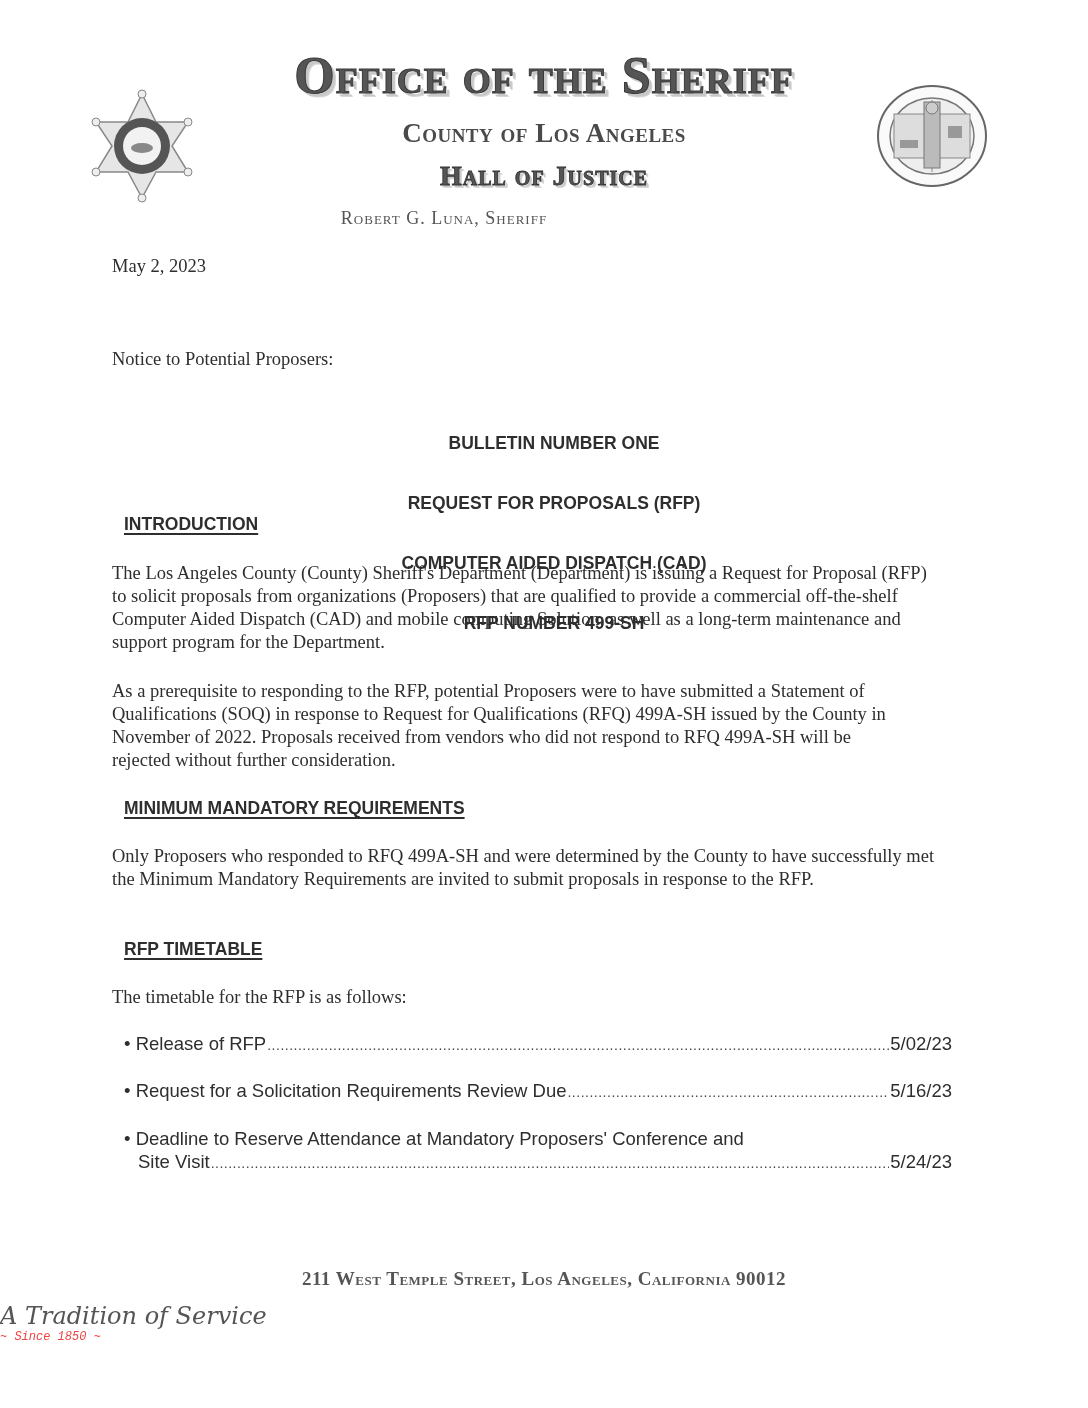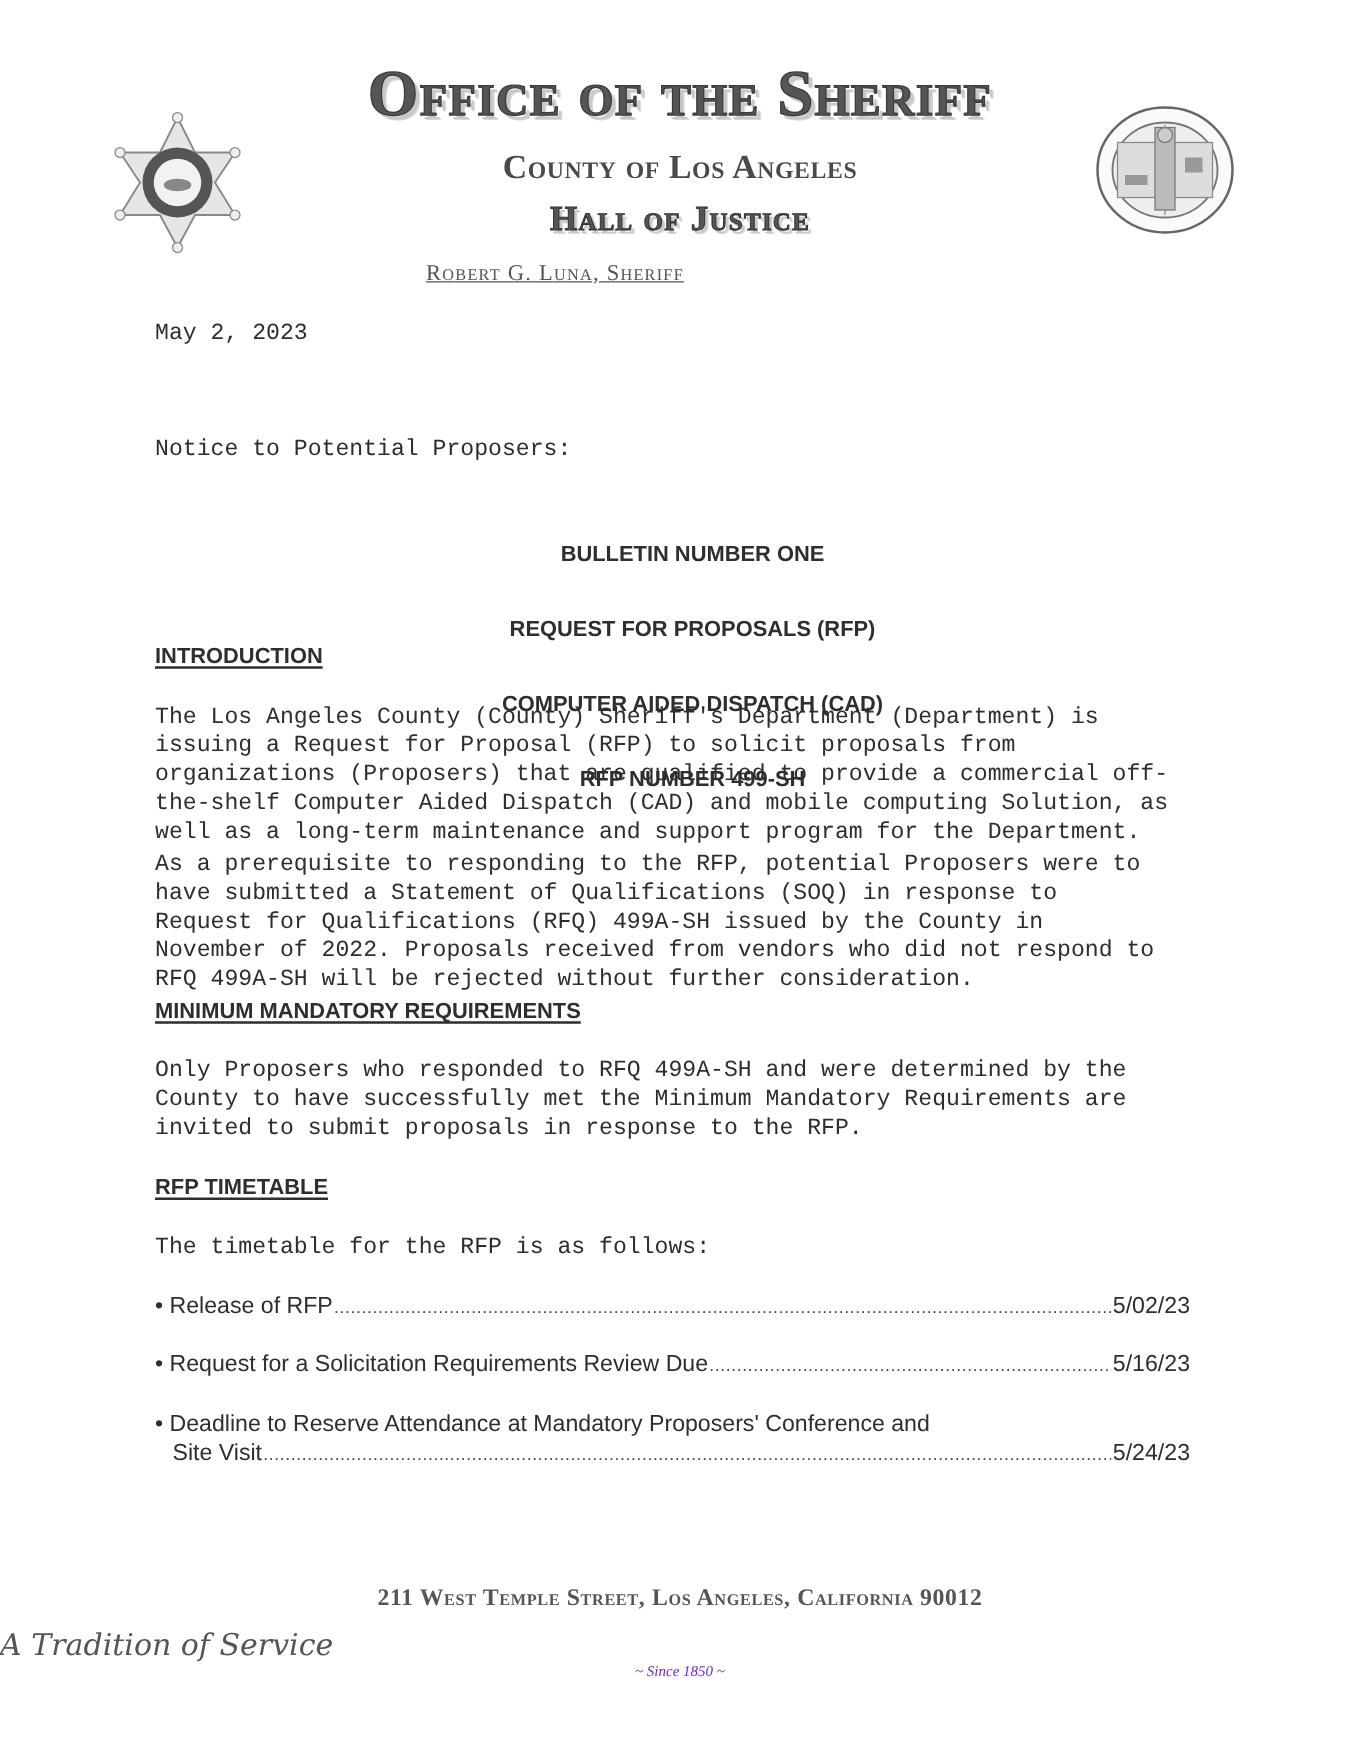--- a/index.html
+++ b/index.html
@@ -21,29 +21,29 @@
   }
   .lh-hall {
     position: absolute; left: 0; width: 1088px; top: 160px; text-align: center;
     font-family: "Liberation Serif", "DejaVu Serif", serif; font-weight: bold;
     font-variant: small-caps; font-size: 28px; color: #555; letter-spacing: 1px;
     -webkit-text-stroke: .8px #333; text-shadow: 2px 2px 0 #c8c8c8, 3px 3px 0 #dadada;
   }
   .lh-sheriff {
     position: absolute; left: 0; width: 888px; top: 208px; text-align: center;
     font-family: "Liberation Serif", "DejaVu Serif", serif; font-variant: small-caps;
-    font-size: 18px; color: #555; letter-spacing: 1px; text-decoration: underline;
+    font-size: 18px; color: #555; letter-spacing: 1px;
   }
   .star { position: absolute; left: 84px; top: 88px; width: 116px; height: 116px; }
   .seal { position: absolute; left: 876px; top: 84px; width: 112px; height: 104px; }
 
   
   .txt {
-    position: absolute; left: 124px; width: 840px;
-    font-family: Liberation Mono, monospace; font-size: 18.5px;
+    position: absolute; left: 112px; width: 840px;
+    font-family: Liberation Serif, serif; font-size: 18.5px;
     line-height: 23px; color: #2e2e2e;
   }
   .center-block {
     position: absolute; left: 0; width: 1088px; text-align: center;
     font-family: "Liberation Sans", "DejaVu Sans", sans-serif; font-weight: bold;
     font-size: 17.5px; line-height: 23px; color: #2e2e2e;
   }
   .center-block div { padding-left: 20px; margin-top: 37px; }
   .heading {
     position: absolute; left: 124px;
@@ -70,23 +70,23 @@
     position: absolute; left: 0; width: 1088px; top: 1268px; text-align: center;
     font-family: "Liberation Serif", "DejaVu Serif", serif; font-weight: bold; font-variant: small-caps;
     font-size: 19px; color: #555; letter-spacing: .5px;
   }
   .ft-motto {
     position: absolute; left: 0; width: 1088px; top: 1302px; text-align: left;
     font-family: "DejaVu Serif", "Liberation Serif", serif; font-style: italic;
     font-size: 24px; color: #555;
   }
   .ft-since {
-    position: absolute; left: 0; width: 1088px; top: 1330px; text-align: center;
-    font-family: Liberation Serif, serif; font-style: italic;
-    font-size: 12px; color: #6d28d9;
+    position: absolute; left: 0; width: 1088px; top: 1330px; 
+    font-family: Liberation Mono, monospace; font-style: italic;
+    font-size: 12px; color: #ef4444;
   }
 </style>
 </head>
 <body>
 
 <div class="page">
 
   <svg class="star" viewBox="0 0 116 116">
     <polygon points="58,6 72,34 104,34 88,58 104,84 72,84 58,110 44,84 12,84 28,58 12,34 44,34" fill="#e6e6e6" stroke="#888" stroke-width="1.5"></polygon>
     <circle cx="58" cy="6" r="4" fill="#eee" stroke="#888"></circle>

